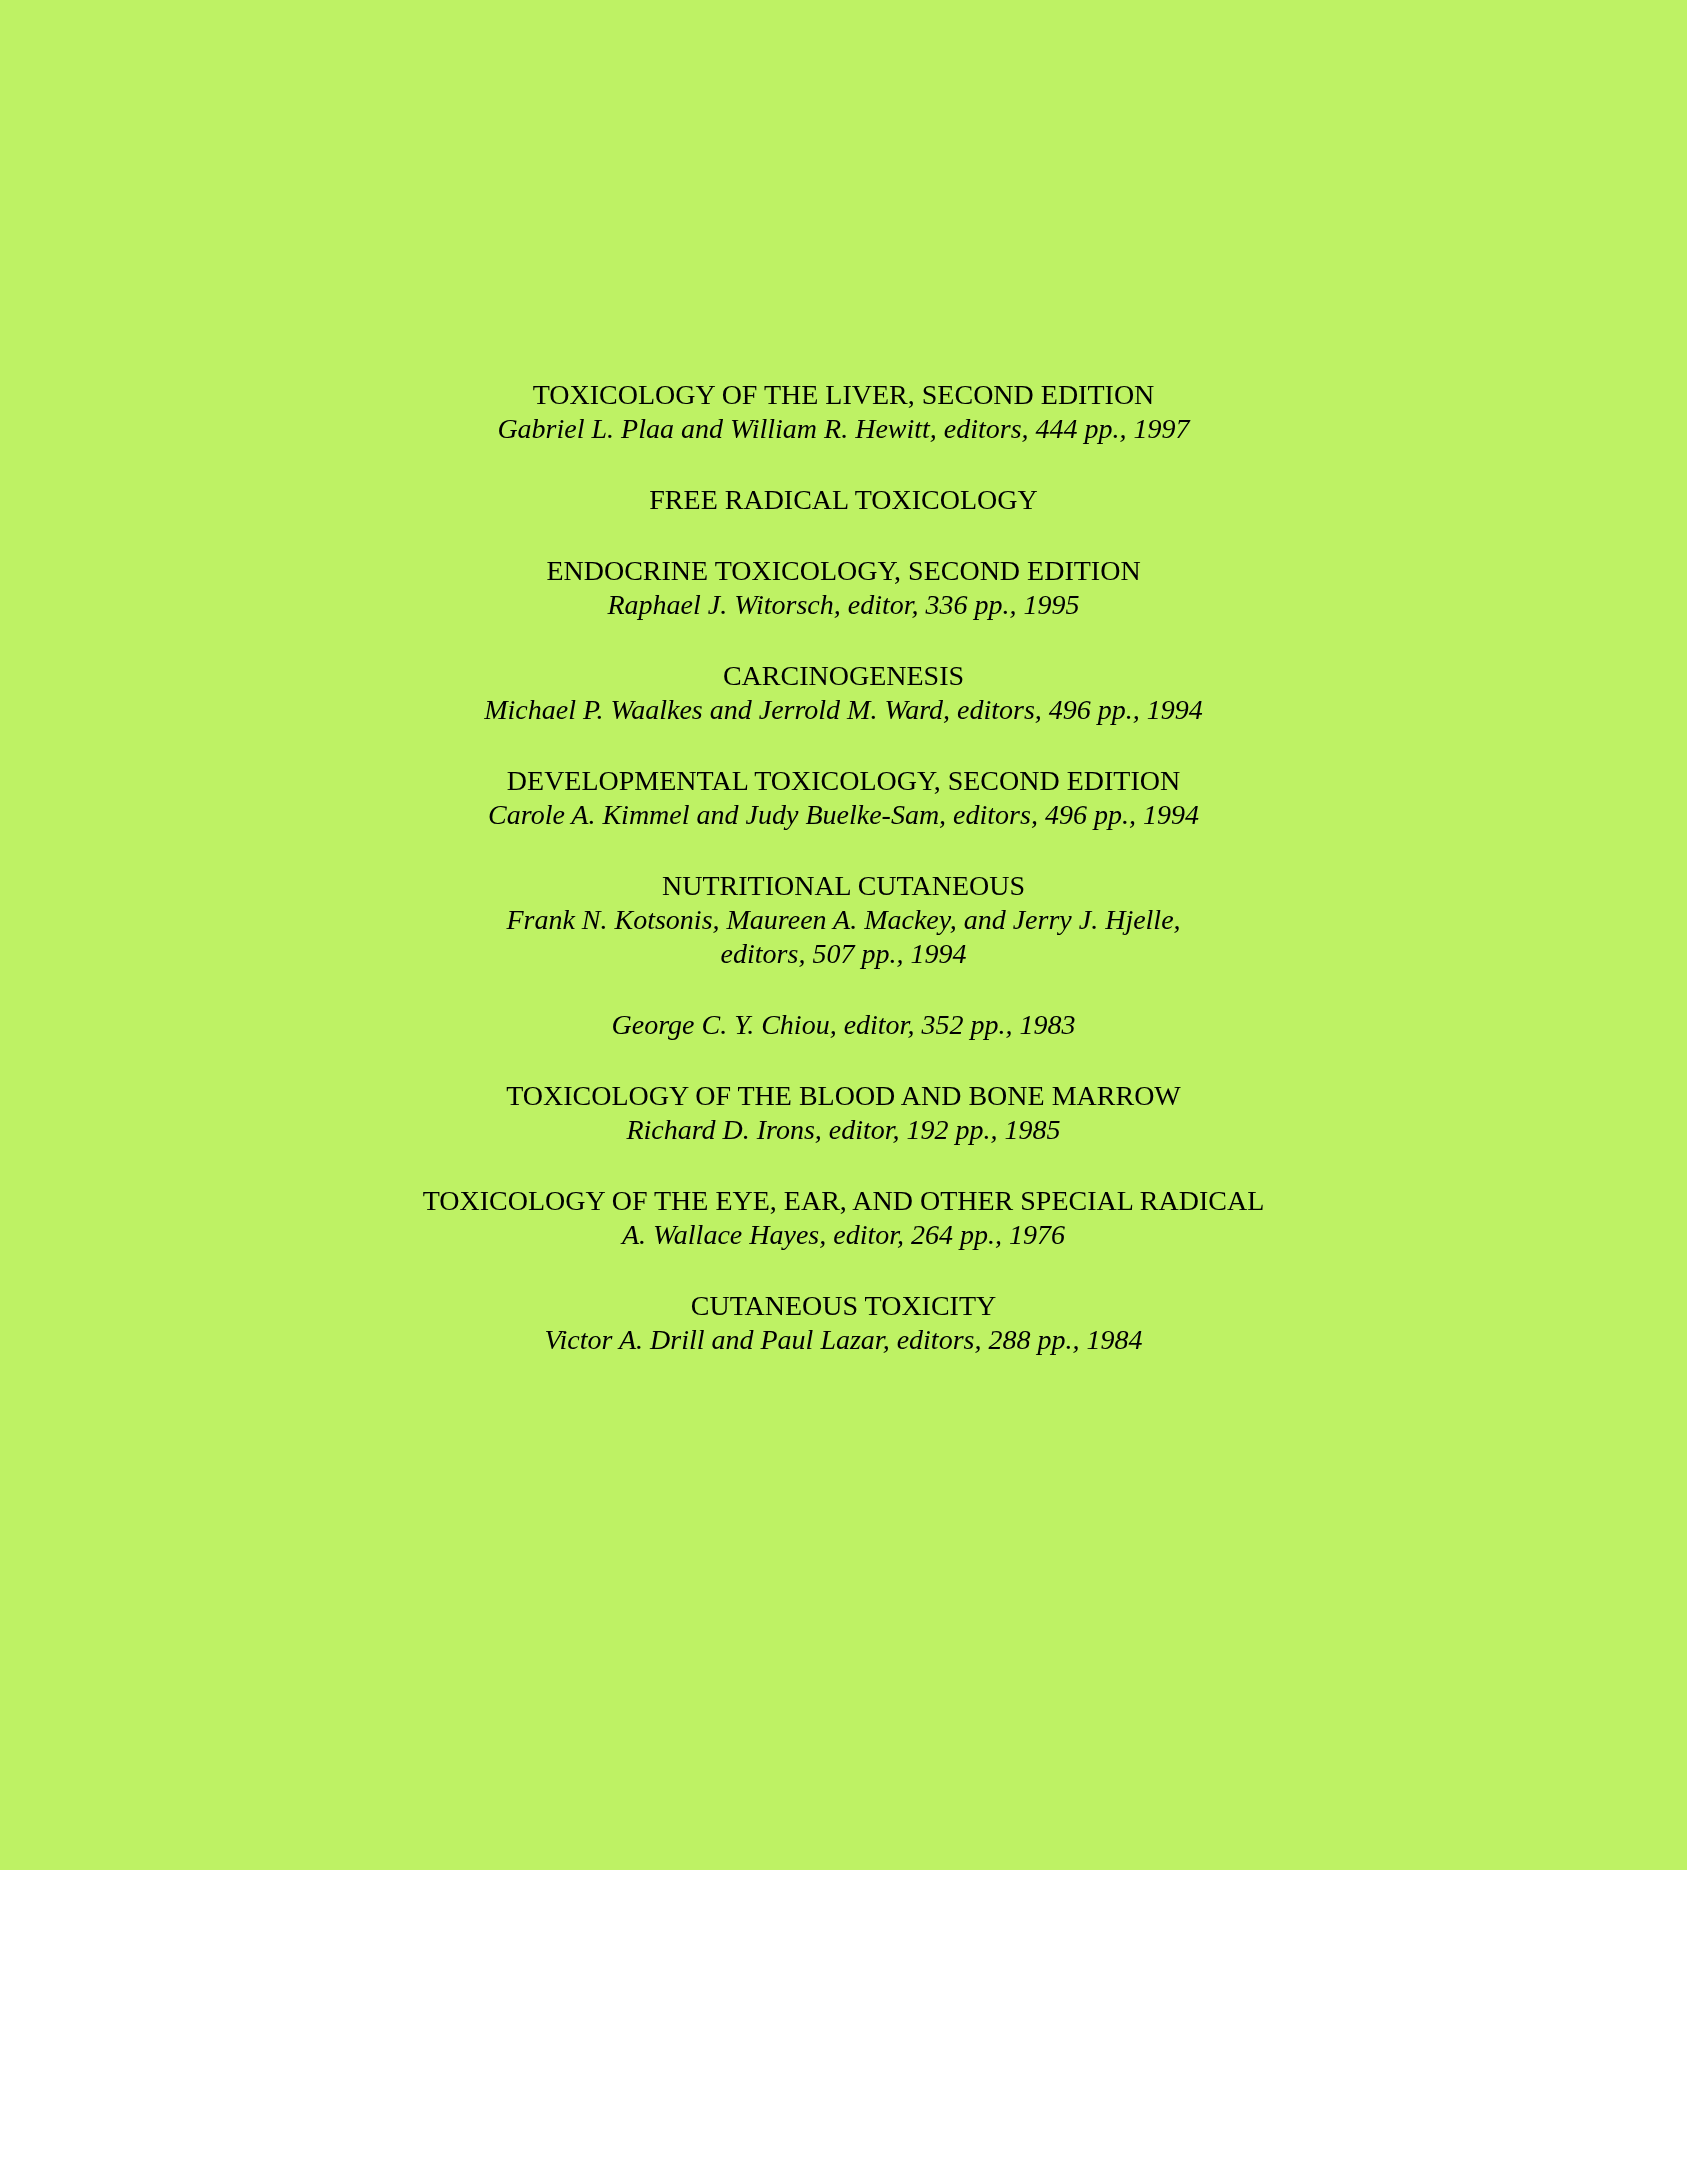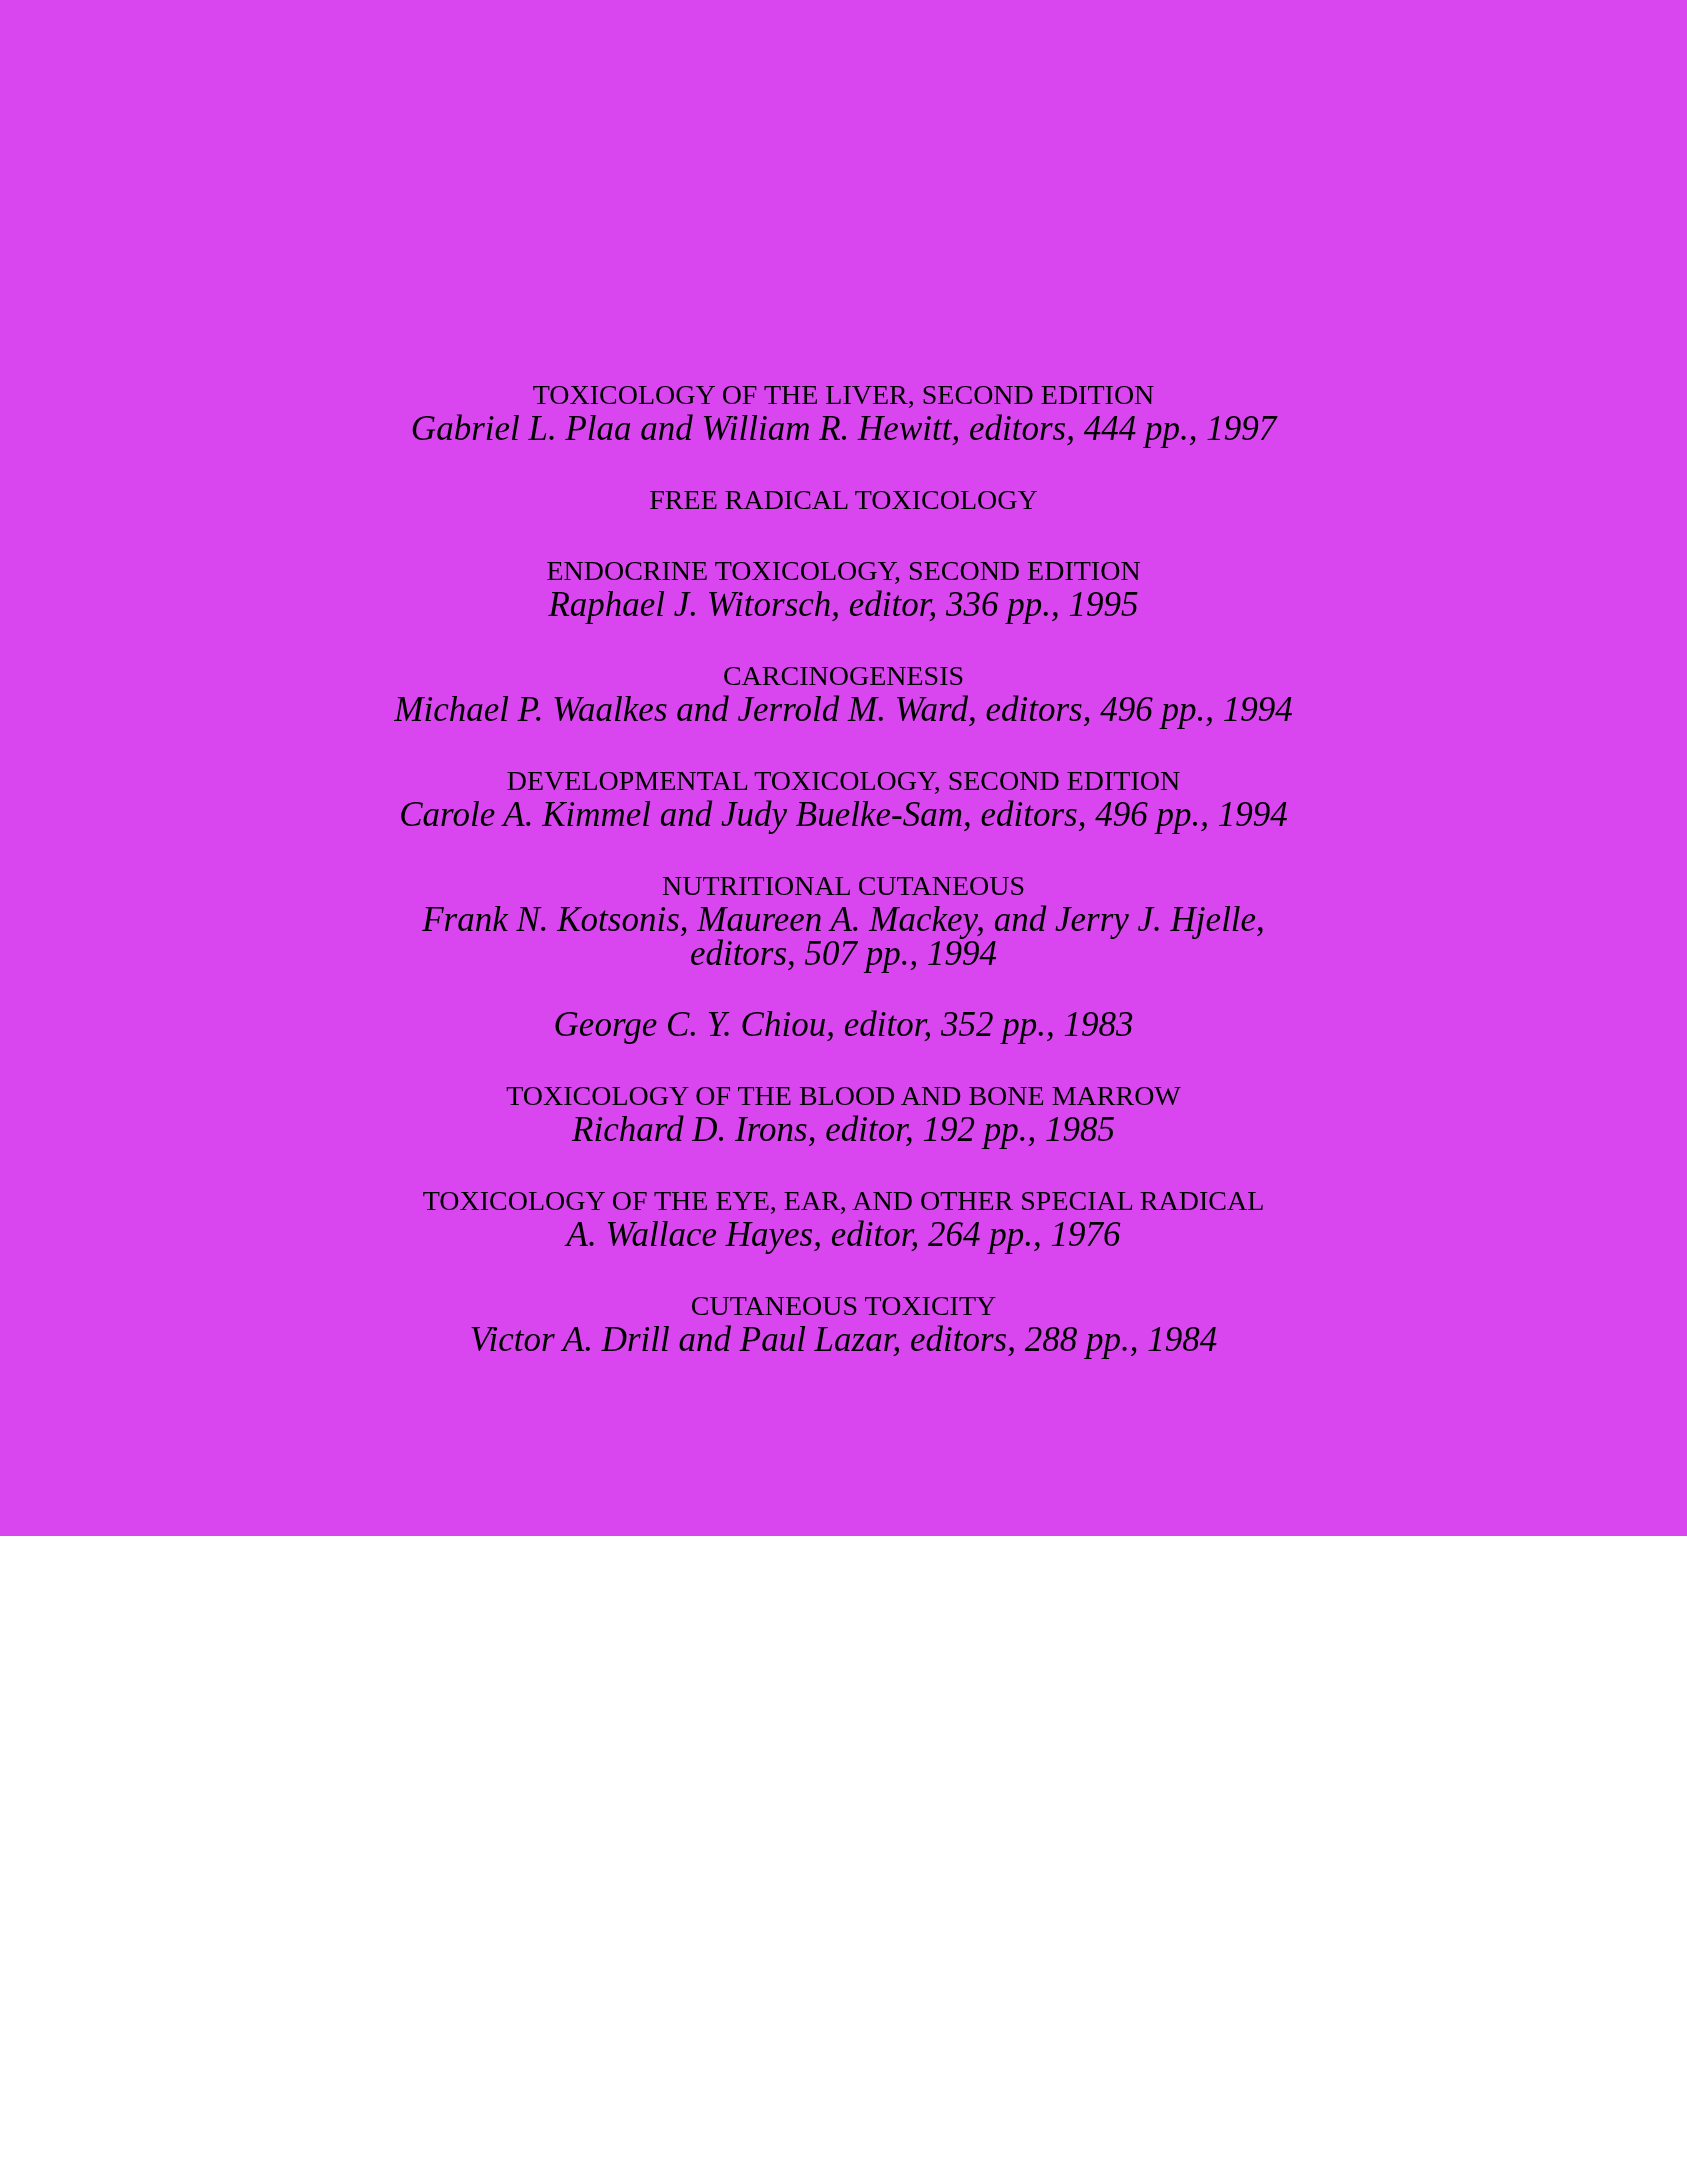--- a/index.html
+++ b/index.html
@@ -13,22 +13,22 @@
     position: relative;
     font-family: "Liberation Serif", "DejaVu Serif", serif;
     color: #000000;
     overflow: hidden;
   }
   .page {
     position: absolute;
     left: 0;
     top: 0;
     width: 1687px;
-    height: 1536px;
-    background: #d946ef;
+    height: 1870px;
+    background: #bef264;
   }
   .book-list {
     position: absolute;
     top: 378px;
     left: 0;
     width: 1687px;
     text-align: center;
   }
   .entry {
     margin: 0 auto 37px auto;
@@ -38,21 +38,21 @@
     margin-bottom: 8px;
   }
   .title {
     font-size: 28px;
     line-height: 34px;
     font-weight: normal;
     letter-spacing: 0px;
     white-space: nowrap;
   }
   .byline {
-    font-size: 35px;
+    font-size: 28px;
     line-height: 34px;
     font-style: italic;
     white-space: nowrap;
   }
 </style>
 </head>
 <body>
 
 <div class="page">
   <div class="book-list">

